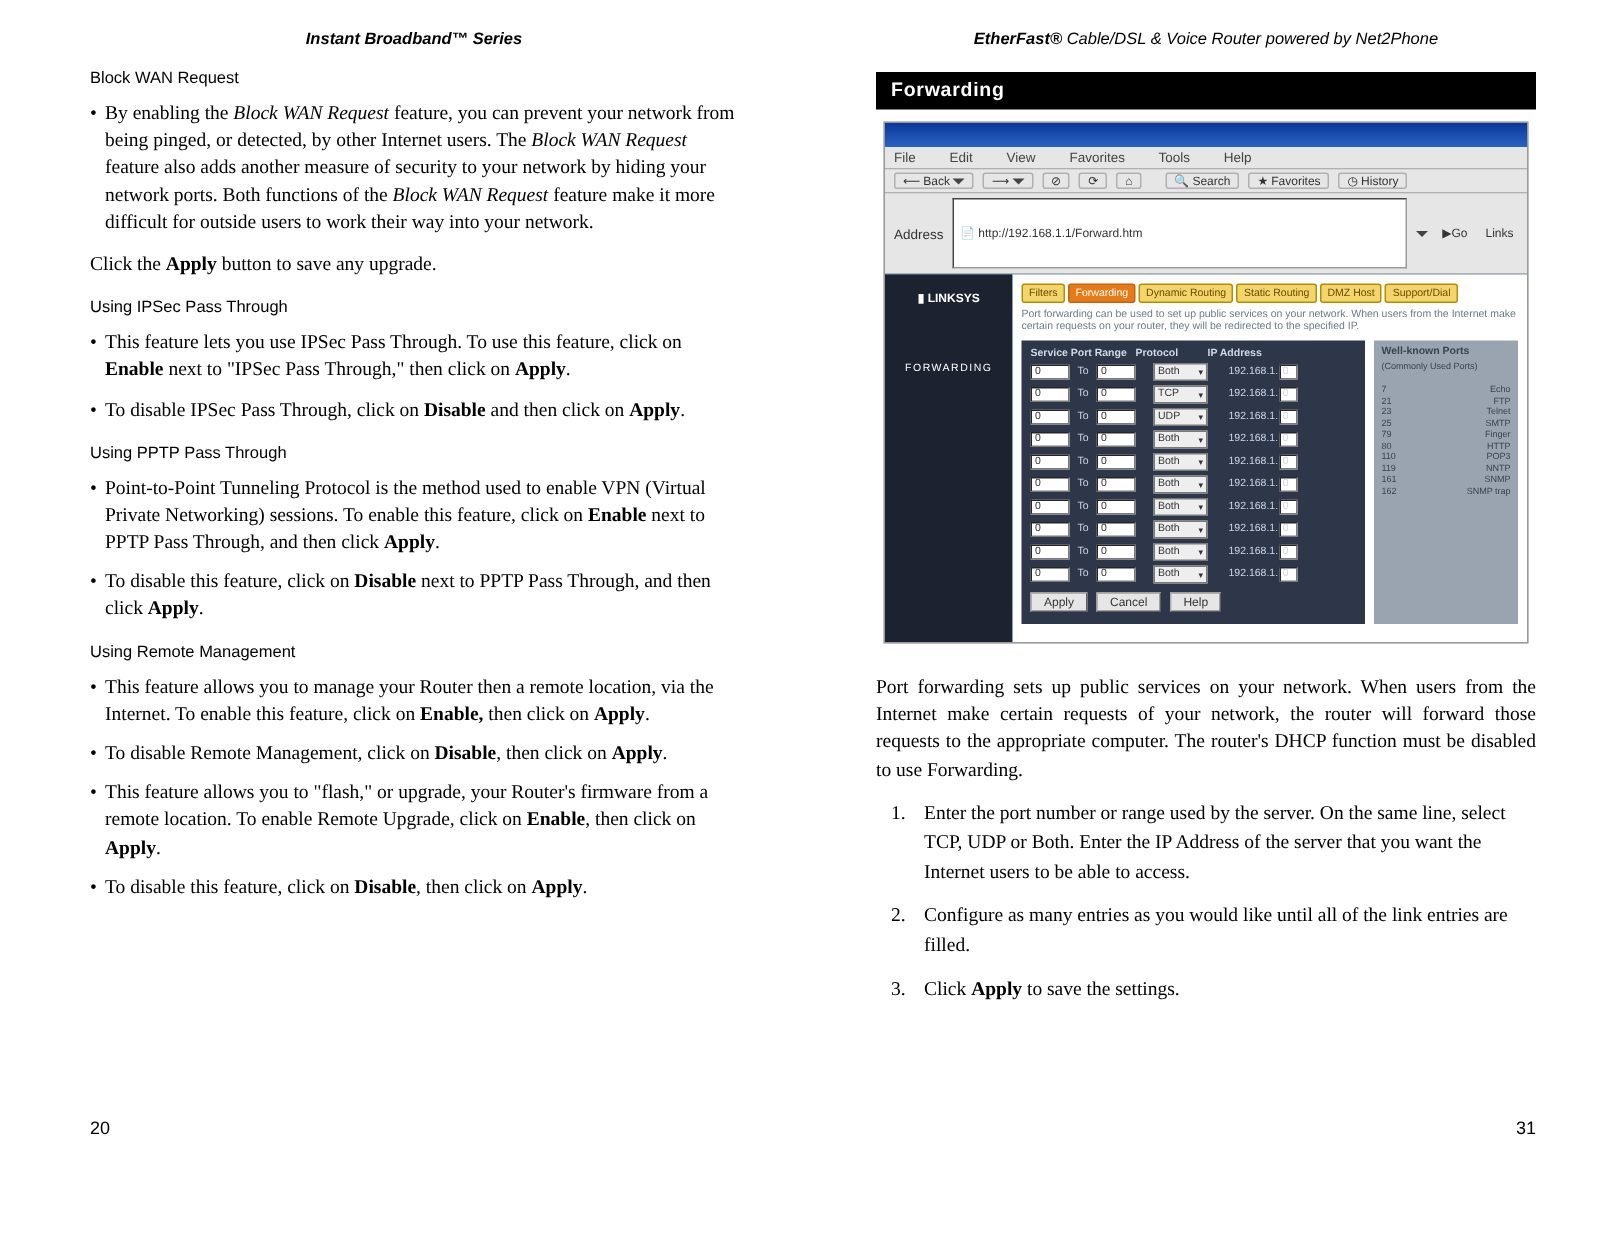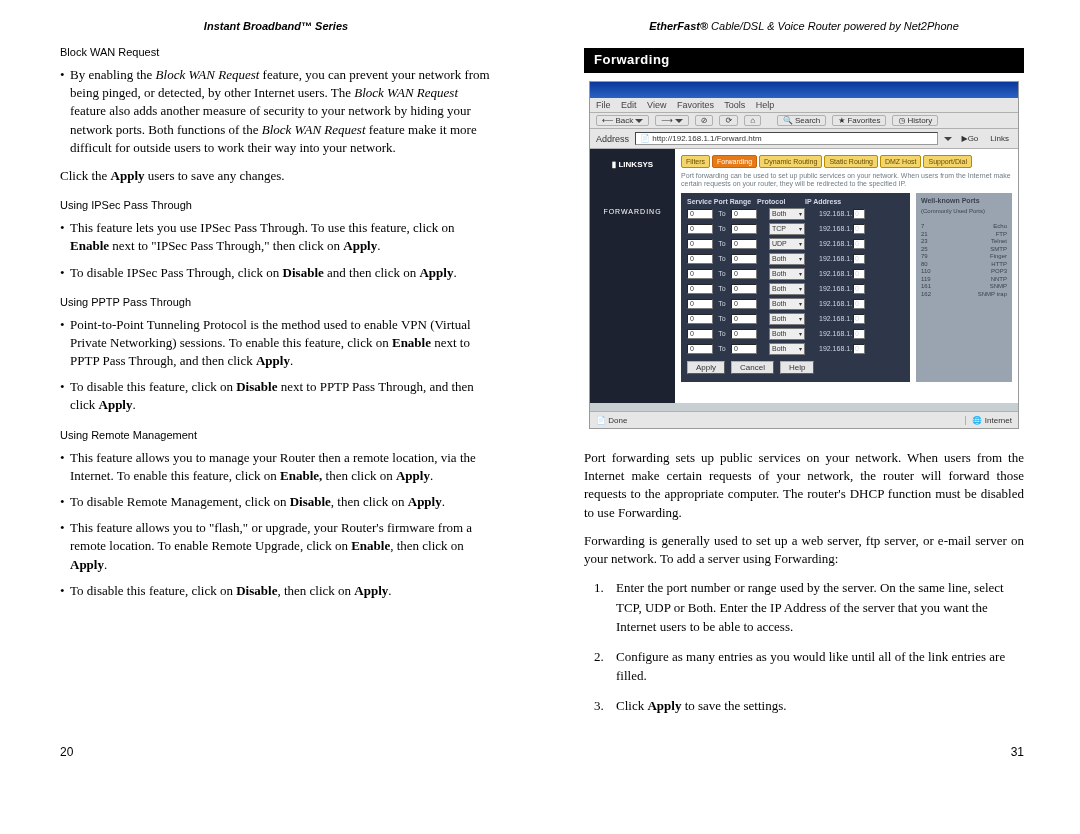--- a/index.html
+++ b/index.html
@@ -106,21 +106,21 @@
   .shot .titlebar {
     height: 16px;
     background: linear-gradient(#09389a, #2b63c3);
   }
   .shot .menubar {
     background: #e6e6e6;
     border-bottom: 1px solid #b0b0b0;
     padding: 2px 6px;
     color: #444;
   }
-  .shot .menubar span { margin-right: 8px; }
+  .shot .menubar span { margin-right: 20px; }
   .shot .toolbar {
     background: #e6e6e6;
     border-bottom: 1px solid #b0b0b0;
     padding: 2px 6px;
     display: flex;
     align-items: center;
     gap: 6px;
   }
   .shot .toolbar .btn {
     background: #e6e6e6;
@@ -137,21 +137,21 @@
     border-bottom: 1px solid #b0b0b0;
     padding: 3px 6px;
     display: flex;
     align-items: center;
     gap: 6px;
   }
   .shot .addrbar .addr-field {
     flex: 1;
     background: #fff;
     border: 1px inset #999;
-    padding: 1px 4px;
+    padding: 18px 4px;
     font-size: 8px;
     color: #333;
   }
   .shot .addrbar .go-btn, .shot .addrbar .links-lbl {
     font-size: 8px;
     padding: 0 3px;
   }
   .shot .content {
     display: flex;
     height: calc(100% - 92px);
@@ -321,21 +321,21 @@
   <div class="subhead">Block WAN Request</div>
 
   <div class="bullet">
     <span class="dot">•</span>
     <span class="txt">
       <span>By enabling the </span><em>Block WAN Request</em><span> feature, you can prevent your network from being pinged, or detected, by other Internet users. The </span><em>Block WAN Request</em><span> feature also adds another measure of security to your network by hiding your network ports. Both functions of the </span><em>Block WAN Request</em><span> feature make it more difficult for outside users to work their way into your network.</span>
     </span>
   </div>
 
   <div class="para">
-    <span>Click the </span><strong>Apply</strong><span> users to save any changes.</span>
+    <span>Click the </span><strong>Apply</strong><span> button to save any upgrade.</span>
   </div>
 
   <div class="subhead">Using IPSec Pass Through</div>
 
   <div class="bullet">
     <span class="dot">•</span>
     <span class="txt">
       <span>This feature lets you use IPSec Pass Through.  To use this feature, click on </span><strong>Enable</strong><span> next to "IPSec Pass Through," then click on </span><strong>Apply</strong><span>.</span>
     </span>
   </div>
@@ -615,32 +615,24 @@
                 <div class="pb-row">
                   <span>162</span>
                   <span>SNMP trap</span>
                 </div>
               </div>
           </div>
         </div>
       </div>
     </div>
 
-    <div class="status">
-      <span><span class="glyph">📄</span> <span>Done</span></span>
-      <span class="zone">
-          <span class="glyph">🌐</span> 
-          <span>Internet</span>
-        </span>
-    </div>
   </div>
 
   <div class="para" style="text-align:justify">Port forwarding sets up public services on your network. When users from the Internet make certain requests of your network, the router will forward those requests to the appropriate computer. The router's DHCP function must be disabled to use Forwarding.</div>
 
-  <div class="para" style="text-align:justify">Forwarding is generally used to set up a web server, ftp server, or e-mail server on your network. To add a server using Forwarding:</div>
 
   <div class="numitem">
     <span class="num">1.</span>
     <span class="txt">Enter the port number or range used by the server. On the same line, select TCP, UDP or Both.  Enter the IP Address of the server that you want the Internet users to be able to access.</span>
   </div>
   <div class="numitem">
     <span class="num">2.</span>
     <span class="txt">Configure as many entries as you would like until all of the link entries are filled.</span>
   </div>
   <div class="numitem">

